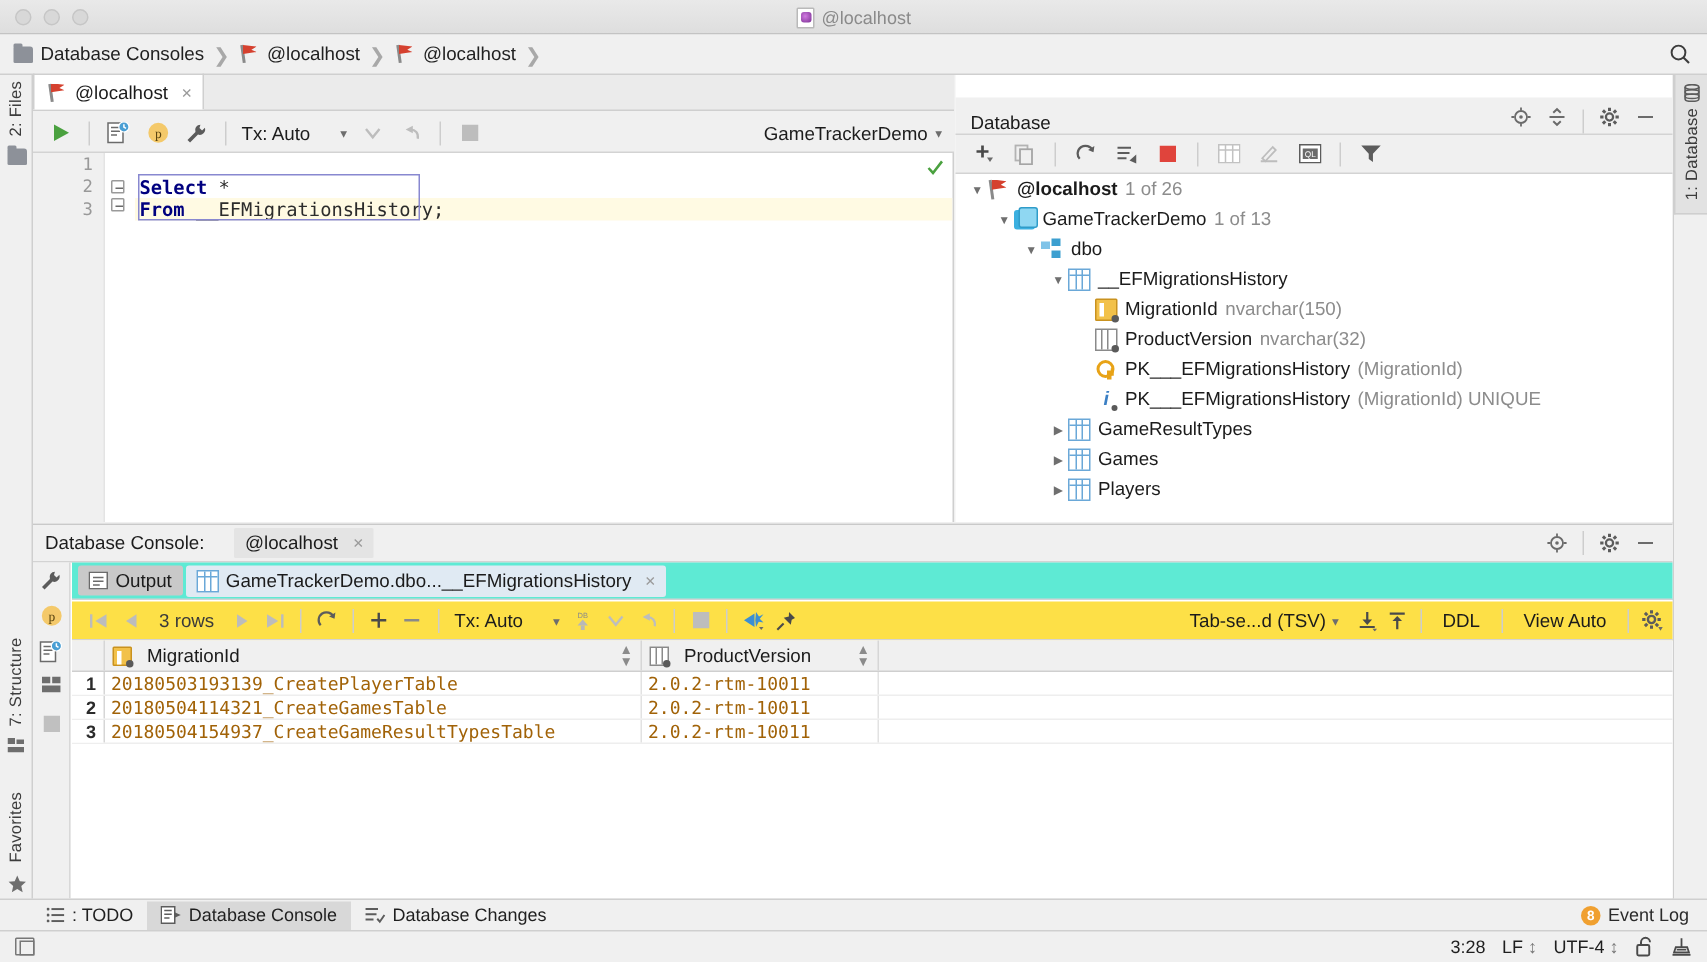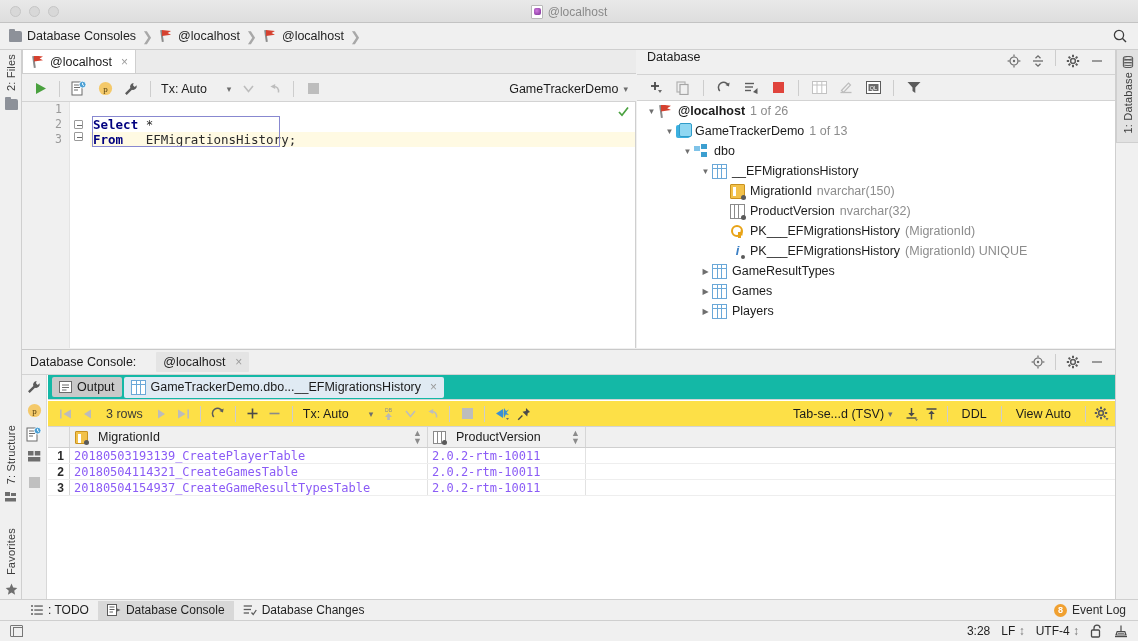--- a/index.html
+++ b/index.html
@@ -86,21 +86,21 @@
   .hl{background:#fffae3;}
   .kw{color:#00007f;font-weight:bold;}
   .ident{color:#2b2b2b;}
   .selbox{position:absolute;left:70px;top:14px;width:188px;height:31px;
     border:1px solid #8888d0;pointer-events:none;}
   .okmark{position:absolute;right:6px;top:4px;width:11px;height:11px;}
 
   
   .dbpanel{position:absolute;left:637px;top:50px;width:478px;height:298px;background:#fff;}
   .dbhead{height:25px;background:#f0f0f0;border-bottom:1px solid #d3d3d3;
-    display:flex;align-items:flex-start;padding:0 6px 0 10px;}
+    display:flex;align-items:flex-end;padding:0 6px 0 10px;margin-top:15px;}
   .dbhead .t{font-size:12.5px;color:#1b1b1b;flex:1;}
   .dbtoolbar{height:26px;background:#f0f0f0;border-bottom:1px solid #d3d3d3;
     display:flex;align-items:center;padding-left:7px;gap:3px;}
   .tree{height:247px;overflow:hidden;font-size:12.5px;}
   .trow{height:20px;display:flex;align-items:center;white-space:nowrap;}
   .tri{width:13px;display:inline-block;text-align:center;color:#6f6f6f;font-size:8px;}
   .tname{color:#1b1b1b;}
   .tname.b{font-weight:bold;}
   .tmeta{color:#8c8c8c;margin-left:5px;}
   .ic{width:15px;height:15px;margin-right:5px;display:inline-block;position:relative;flex:none;}
@@ -145,21 +145,21 @@
     border-top:1px solid #c9c9c9;}
   .conhead{height:25px;background:#f0f0f0;border-bottom:1px solid #d3d3d3;
     display:flex;align-items:center;padding:0 6px 0 8px;}
   .conhead .lbl{font-size:12.5px;color:#1b1b1b;}
   .contab{margin-left:20px;display:flex;align-items:center;gap:6px;background:#e4e4e4;
     padding:3px 7px;font-size:12.5px;color:#1b1b1b;border-radius:1px;}
 
   .resgutter{position:absolute;left:0;top:25px;width:25px;bottom:0;background:#f0f0f0;
     border-right:1px solid #d8d8d8;display:flex;flex-direction:column;align-items:center;
     padding-top:5px;gap:9px;}
-  .restabs{position:absolute;left:26px;top:25px;right:0;height:25px;background:#14b8a6;
+  .restabs{position:absolute;left:26px;top:25px;right:0;height:25px;background:#5eead4;
     border-bottom:1px solid #d3d3d3;display:flex;align-items:center;gap:2px;padding-left:4px;}
   .rtab{display:flex;align-items:center;gap:5px;padding:3px 7px;font-size:12.5px;color:#1b1b1b;}
   .rtab.out{background:#c9c9c9;border-radius:2px;}
   .rtab.act{background:#e0eaf3;border-radius:2px;justify-content:space-between;}
 
   .restoolbar{position:absolute;left:26px;top:51px;right:0;height:26px;background:#fde047;
     border-bottom:1px solid #d3d3d3;display:flex;align-items:center;padding-left:8px;gap:2px;}
   .rows-lbl{font-size:12.5px;color:#3a3a3a;padding:0 6px;}
   .nav{width:20px;height:20px;display:flex;align-items:center;justify-content:center;color:#6f6f6f;}
   .nav.dim{color:#bcbcbc;}
@@ -168,21 +168,21 @@
 
   .grid{position:absolute;left:26px;top:77px;right:0;bottom:0;background:#fff;}
   .gheadrow{display:flex;height:21px;background:#f0f0f0;border-bottom:1px solid #cfcfcf;}
   .gcorner{width:22px;border-right:1px solid #d6d6d6;flex:none;}
   .gh{display:flex;align-items:center;gap:5px;padding:0 5px;font-size:12.5px;color:#1b1b1b;
     border-right:1px solid #d6d6d6;position:relative;}
   .gh .sorter{position:absolute;right:5px;color:#8b8b8b;font-size:9px;line-height:8px;}
   .grow{display:flex;height:16px;border-bottom:1px solid #eee;}
   .gidx{width:22px;flex:none;text-align:right;padding-right:5px;font-size:12px;color:#2b2b2b;
     font-weight:bold;background:#fff;border-right:1px solid #d6d6d6;line-height:16px;}
-  .gc{padding:0 4px;font-family:"DejaVu Sans Mono", monospace;font-size:12px;color:#8b5cf6;
+  .gc{padding:0 4px;font-family:"DejaVu Sans Mono", monospace;font-size:12px;color:#a16207;
     line-height:16px;border-right:1px solid #e2e2e2;white-space:nowrap;overflow:hidden;}
 
   
   .toolwin{position:absolute;left:0;bottom:21px;width:1138px;height:21px;background:#f0f0f0;
     border-top:1px solid #cfcfcf;display:flex;align-items:center;padding-left:22px;}
   .twitem{display:flex;align-items:center;gap:5px;font-size:12px;color:#1f1f1f;padding:2px 9px;height:19px;}
   .twitem.act{background:#d8d8d8;}
   .evlog{position:absolute;right:12px;display:flex;align-items:center;gap:5px;font-size:12px;}
   .badge{width:13px;height:13px;border-radius:50%;background:#f0a030;color:#fff;font-size:9px;
     display:flex;align-items:center;justify-content:center;font-weight:bold;}

